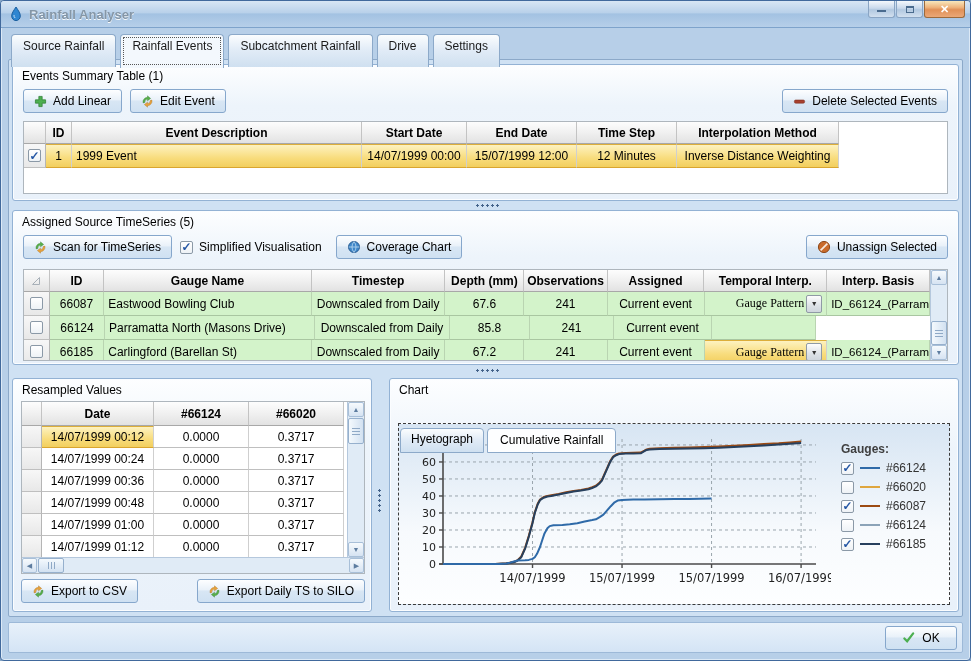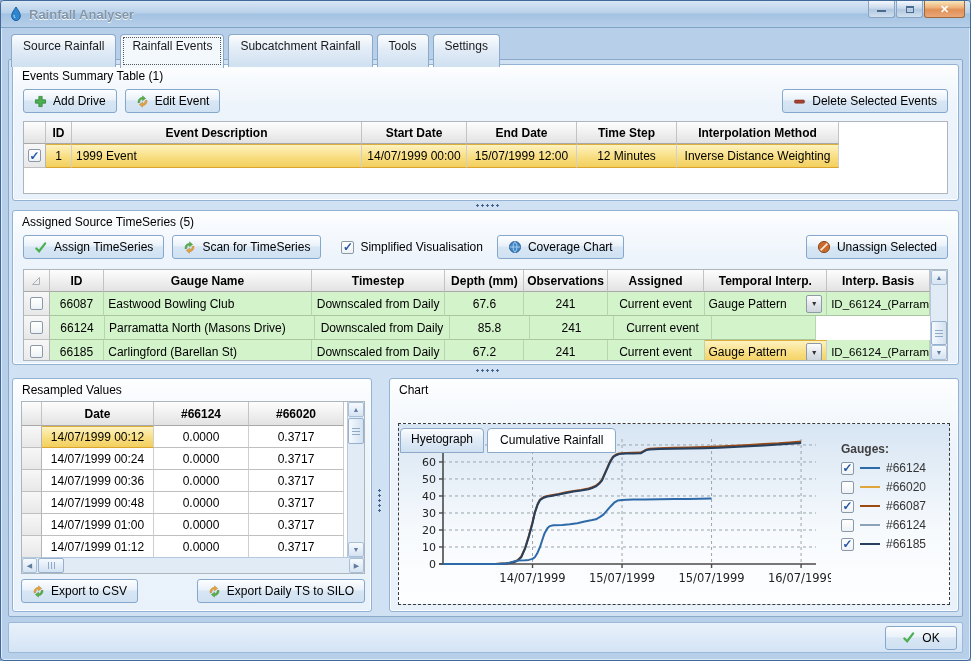--- a/index.html
+++ b/index.html
@@ -56,21 +56,21 @@
   .g-cell.left { justify-content:flex-start; }
   .sel-cell { background:linear-gradient(#f7f7f7,#e8e8e8); border-right:1px solid #b5b5b5; }
   .row-green .g-cell:not(.sel-cell):not(.gold) { background:#d3f3ca; border-right-color:#b9d4b1; border-bottom-color:#a9c6a1; }
   .gold { background:linear-gradient(#fdf2c0,#f8dc7c 60%,#f2cf5e) !important;
           border-top:1px solid #dcae3a; border-bottom:1px solid #d9a52f !important; }
 
   .cb { width:13px; height:13px; border:1px solid #8b99a7; border-radius:2px;
         background:linear-gradient(#fff,#eef2f6); display:inline-flex; align-items:center; justify-content:center; }
   .cb.checked::after { content:"✓"; color:#2456a4; font-size:12px; font-weight:bold; line-height:10px; }
 
-  .dd-val { flex:1; text-align:left; overflow:hidden; }
+  .dd-val { flex:1; text-align:right; overflow:hidden;font-family:Liberation Serif, serif; }
   .dd-btn { width:16px; height:18px; margin-left:2px; border:1px solid #8f9aa5; border-radius:2px;
             background:linear-gradient(#fdfdfd,#dde2e7 60%,#cfd6dd);
             display:flex; align-items:center; justify-content:center; font-size:7px; color:#333; flex:0 0 auto; }
 
   
   .sb-v { width:17px; flex:0 0 auto; background:#e0ebf6; border-left:1px solid #b5c8dd; display:flex; flex-direction:column; }
   .sb-h { height:16px; background:#e0ebf6; border-top:1px solid #b5c8dd; display:flex; }
   .sb-btn { background:linear-gradient(#f6fafd,#d6e3f2); border:1px solid #a8bfd8; border-radius:2px;
             color:#5e7da0; font-size:7px; display:flex; align-items:center; justify-content:center; }
   .sb-v .sb-btn { height:15px; }
@@ -125,34 +125,34 @@
       <div class="win-btn close">
           <span>✕</span>
         </div>
     </div>
   </div>
 
   <div class="tabstrip">
     <div class="tab">Source Rainfall</div>
     <div class="tab selected">Rainfall Events</div>
     <div class="tab">Subcatchment Rainfall</div>
-    <div class="tab">Tools</div>
+    <div class="tab">Drive</div>
     <div class="tab">Settings</div>
   </div>
 
   <div class="content">
 
     <div class="group" style="left:3px; right:3px; top:4px; height:137px;">
       <div class="group-caption">Events Summary Table (1)</div>
       <div style="position:absolute; left:10px; top:24px; display:flex; gap:8px;">
         <button class="btn">
           <svg width="13" height="13" viewBox="0 0 14 14">
               <path d="M5.2 1.5h3.6v3.7h3.7v3.6H8.8v3.7H5.2V8.8H1.5V5.2h3.7z" fill="#4caf50" stroke="#2e7d32" stroke-width=".8"></path>
             </svg>
-          <span>Add Drive</span>
+          <span>Add Linear</span>
         </button>
         <button class="btn">
           <svg width="13" height="13" viewBox="0 0 14 14">
               <path d="M2.2 8.5A5 5 0 0 1 7 2.5V.9l3.4 2.8L7 6.3V4.7A3 3 0 0 0 4.2 8z" fill="#58b04a" stroke="#3c7d33" stroke-width=".4"></path>
               <path d="M11.8 5.5A5 5 0 0 1 7 11.5v1.6L3.6 10.3 7 7.7v1.6A3 3 0 0 0 9.8 6z" fill="#e8a33d" stroke="#a8701f" stroke-width=".4"></path>
             </svg>
           <span>Edit Event</span>
         </button>
       </div>
       <button class="btn" style="position:absolute; right:10px; top:24px;">
@@ -186,33 +186,27 @@
           </div>
       </div>
     </div>
 
     <div class="split-grip" style="position:absolute; left:466px; top:143px; width:26px; height:6px;"></div>
 
     <div class="group" style="left:3px; right:3px; top:150px; height:155px;">
       <div class="group-caption">Assigned Source TimeSeries (5)</div>
       <div style="position:absolute; left:10px; top:24px; display:flex; gap:8px; align-items:center;">
         <button class="btn">
-          <svg width="14" height="13" viewBox="0 0 14 14">
-              <path d="M2 8l3 3 6.5-8.5" fill="none" stroke="#4caf50" stroke-width="2.4" stroke-linecap="round"></path>
-            </svg>
-          <span>Assign TimeSeries</span>
-        </button>
-        <button class="btn">
           <svg width="13" height="13" viewBox="0 0 14 14">
               <path d="M2.2 8.5A5 5 0 0 1 7 2.5V.9l3.4 2.8L7 6.3V4.7A3 3 0 0 0 4.2 8z" fill="#58b04a" stroke="#3c7d33" stroke-width=".4"></path>
               <path d="M11.8 5.5A5 5 0 0 1 7 11.5v1.6L3.6 10.3 7 7.7v1.6A3 3 0 0 0 9.8 6z" fill="#e8a33d" stroke="#a8701f" stroke-width=".4"></path>
             </svg>
           <span>Scan for TimeSeries</span>
         </button>
-        <span style="display:inline-flex; align-items:center; gap:6px; font-size:12px; margin-left:12px;">
+        <span style="display:inline-flex; align-items:center; gap:6px; font-size:12px; margin-left:0;">
           <span class="cb checked"></span>
           <span>Simplified Visualisation</span>
         </span>
         <button class="btn" style="margin-left:6px;">
           <svg width="14" height="14" viewBox="0 0 14 14">
               <circle cx="7" cy="7" r="5.5" fill="#3f87c9" stroke="#2a5d93"></circle>
               <path d="M1.5 7h11M7 1.5a8.5 8.5 0 0 1 0 11M7 1.5a8.5 8.5 0 0 0 0 11" stroke="#bcd9f0" fill="none" stroke-width=".8"></path>
             </svg>
           <span>Coverage Chart</span>
         </button>

